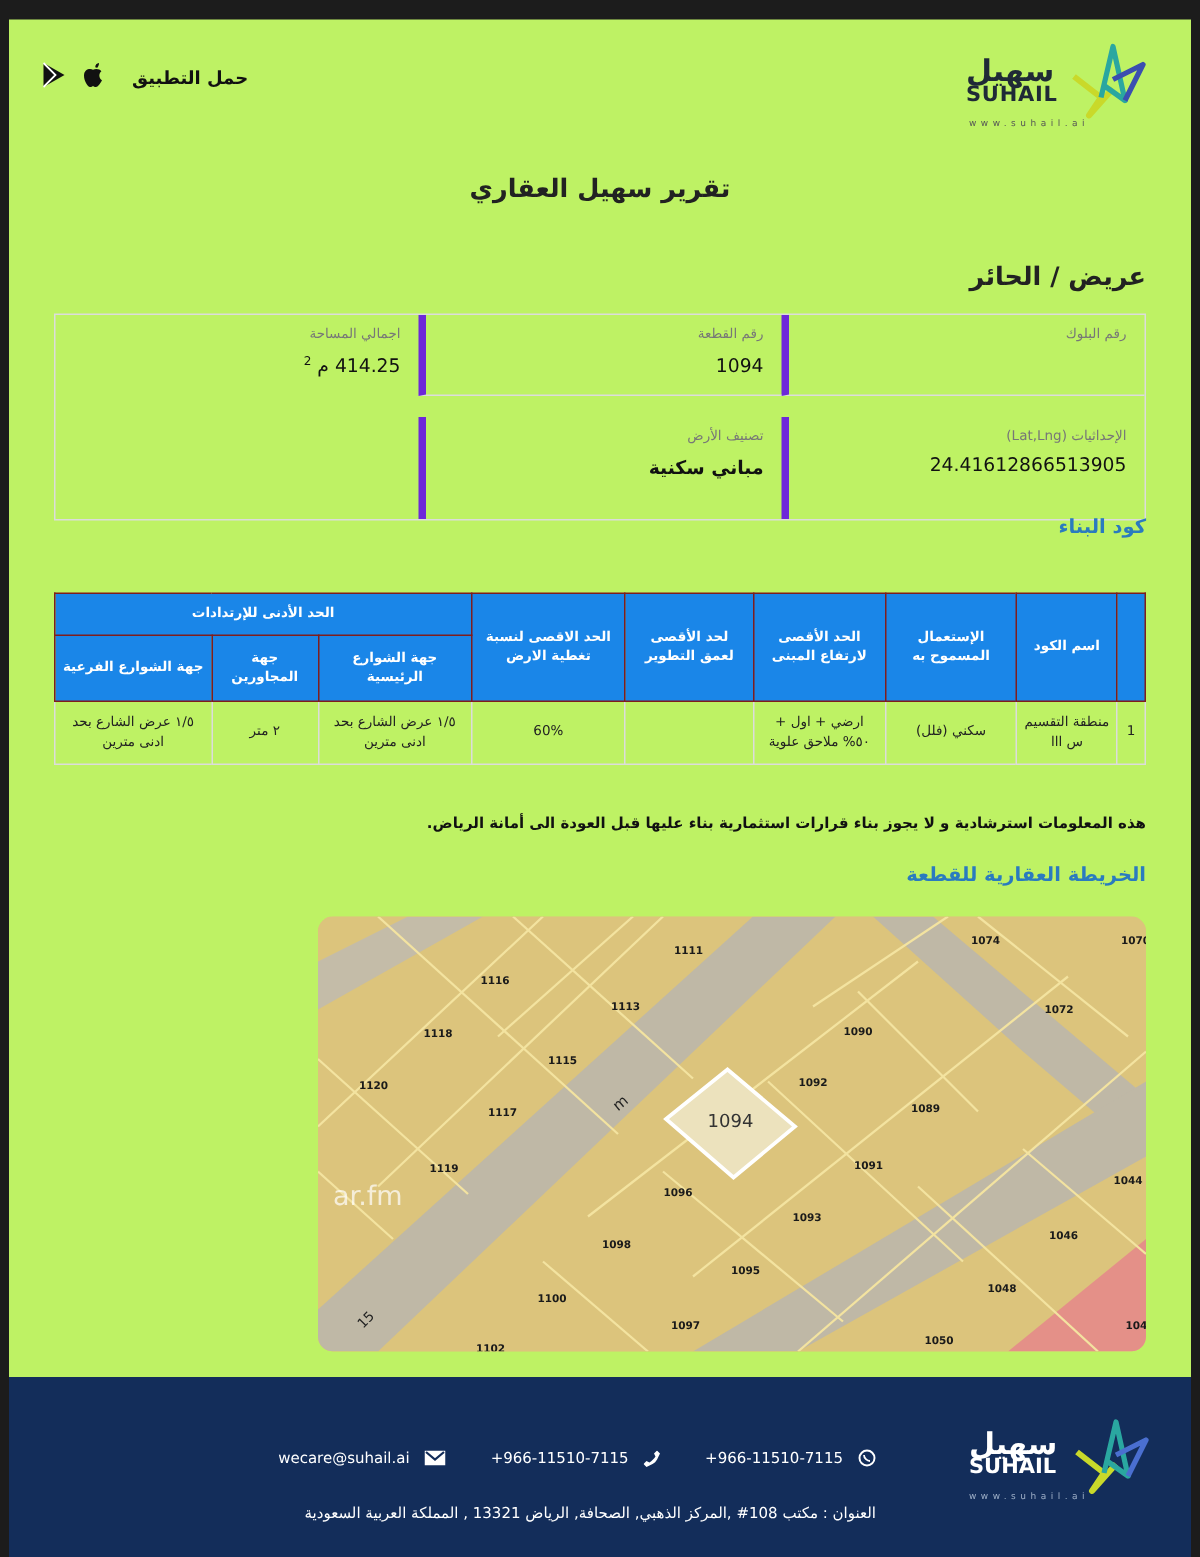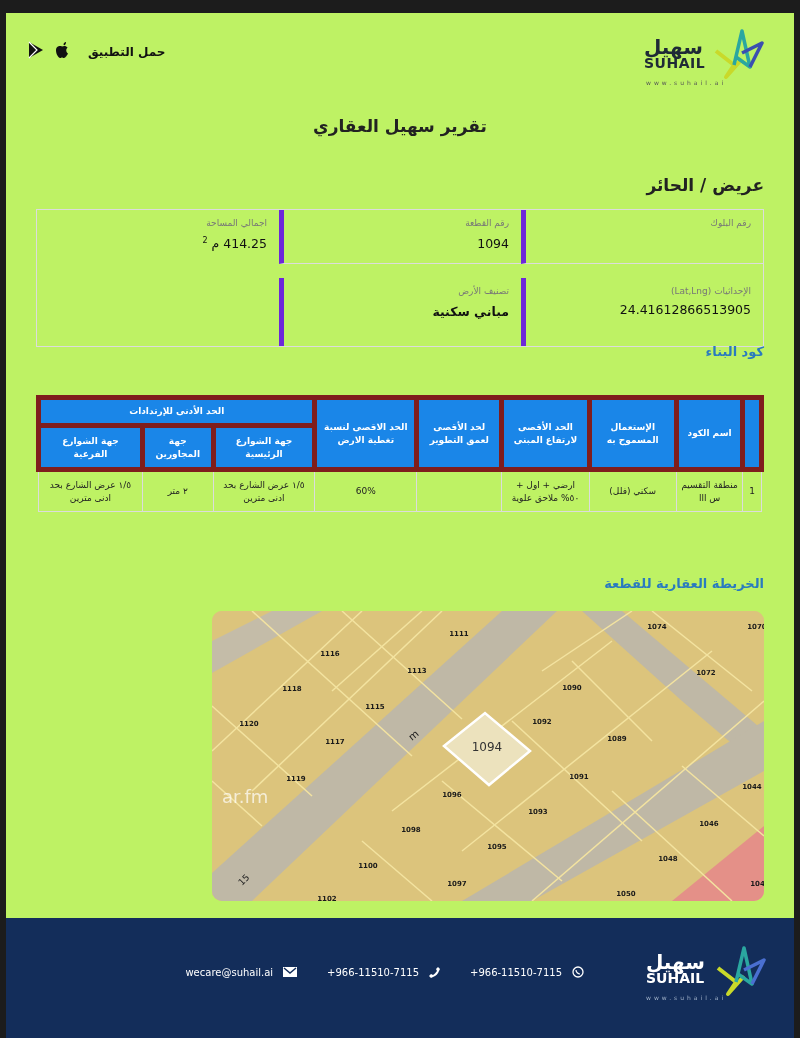--- a/index.html
+++ b/index.html
@@ -27,21 +27,21 @@
   .cell:nth-child(3n) { border-left: none; }
   .row2 .cell, .cell.r2 { height: 68px; border-bottom: none; }
   .cell .k { font-size: 9px; color: #777; }
   .cell .v { font-size: 12.5px; color: #111; margin-top: 8px; }
   .cell .v.ltr { direction: ltr; text-align: right; line-height: 16px; margin-top: 6px; }
 
   .section-h { position: absolute; right: 30px; font-size: 13px; font-weight: bold; color: #2a7bbf; direction: rtl; }
 
   
   table.code { position: absolute; left: 30px; top: 382px; width: 728px; border-collapse: collapse; direction: rtl; font-size: 9px; }
-  table.code th { background: #1a86e8; color: #fff; font-weight: bold; text-align: center; border: 5px solid #7f1d1d; padding: 3px 4px; line-height: 13px; }
+  table.code th { background: #1a86e8; color: #fff; font-weight: bold; text-align: center; border: 1px solid #7f1d1d; padding: 3px 4px; line-height: 13px; }
   table.code td { border: 1px solid #dcdcdc; text-align: center; padding: 4px; color: #222; line-height: 13px; height: 42px; }
 
   .notice { position: absolute; right: 30px; top: 531px; font-size: 10px; font-weight: bold; color: #111; direction: rtl; }
 
   
   .map { position: absolute; left: 206px; top: 598px; width: 552px; height: 290px; border-radius: 10px; overflow: hidden; background: #dcc47c; }
   .map svg { display: block; }
 
   
   .footer { position: absolute; left: 0; top: 905px; width: 788px; height: 120px; background: #132d5a; }
@@ -141,20 +141,21 @@
         <td>ارضي + اول + ٥٠% ملاحق علوية</td>
         <td></td>
         <td>60%</td>
         <td>١/٥ عرض الشارع بحد ادنى مترين</td>
         <td>٢ متر</td>
         <td>١/٥ عرض الشارع بحد ادنى مترين</td>
       </tr>
     </tbody>
   </table>
 
+  <div class="notice">هذه المعلومات استرشادية و لا يجوز بناء قرارات استثمارية بناء عليها قبل العودة الى أمانة الرياض.</div>
 
   <div class="section-h" style="top:563px">الخريطة العقارية للقطعة</div>
 
   <div class="map">
     <svg width="552" height="290" viewBox="0 0 552 290" font-family="DejaVu Sans, sans-serif">
       <rect width="552" height="290" fill="#dcc47c"></rect>
 
       <polygon points="0,30 60,0 110,0 0,62" fill="#c4bca8"></polygon>
 
       <polygon points="0,262 290,0 345,0 40,290 0,290" fill="#bfb8a6"></polygon>
@@ -241,20 +242,21 @@
           </svg>
       </div>
       <div class="c">
         <span>+966-11510-7115</span>
         <svg width="12" height="12" viewBox="0 0 12 12">
             <circle cx="6" cy="6" r="5" fill="none" stroke="#fff" stroke-width="1.3"></circle>
             <path d="M4 4 C4 6 6 8 8 8" fill="none" stroke="#fff" stroke-width="1.2"></path>
           </svg>
       </div>
     </div>
+    <div class="addr">العنوان : مكتب 108# ,المركز الذهبي, الصحافة, الرياض 13321 , المملكة العربية السعودية</div>
     <div class="flogo">
       <span class="ar">سهيل</span>
       <span class="en">SUHAIL</span>
       <span class="url">www.suhail.ai</span>
       <svg width="52" height="58" viewBox="0 0 52 58">
         <polyline points="4,26 22,40 14,52 30,34" fill="none" stroke="#c9d92a" stroke-width="4" stroke-linejoin="round"></polyline>
         <polyline points="22,40 30,6 38,42 24,32" fill="none" stroke="#2aa7a0" stroke-width="3.5" stroke-linejoin="round"></polyline>
         <polyline points="38,42 50,18 30,28" fill="none" stroke="#4a6fd0" stroke-width="3.5" stroke-linejoin="round"></polyline>
       </svg>
     </div>

